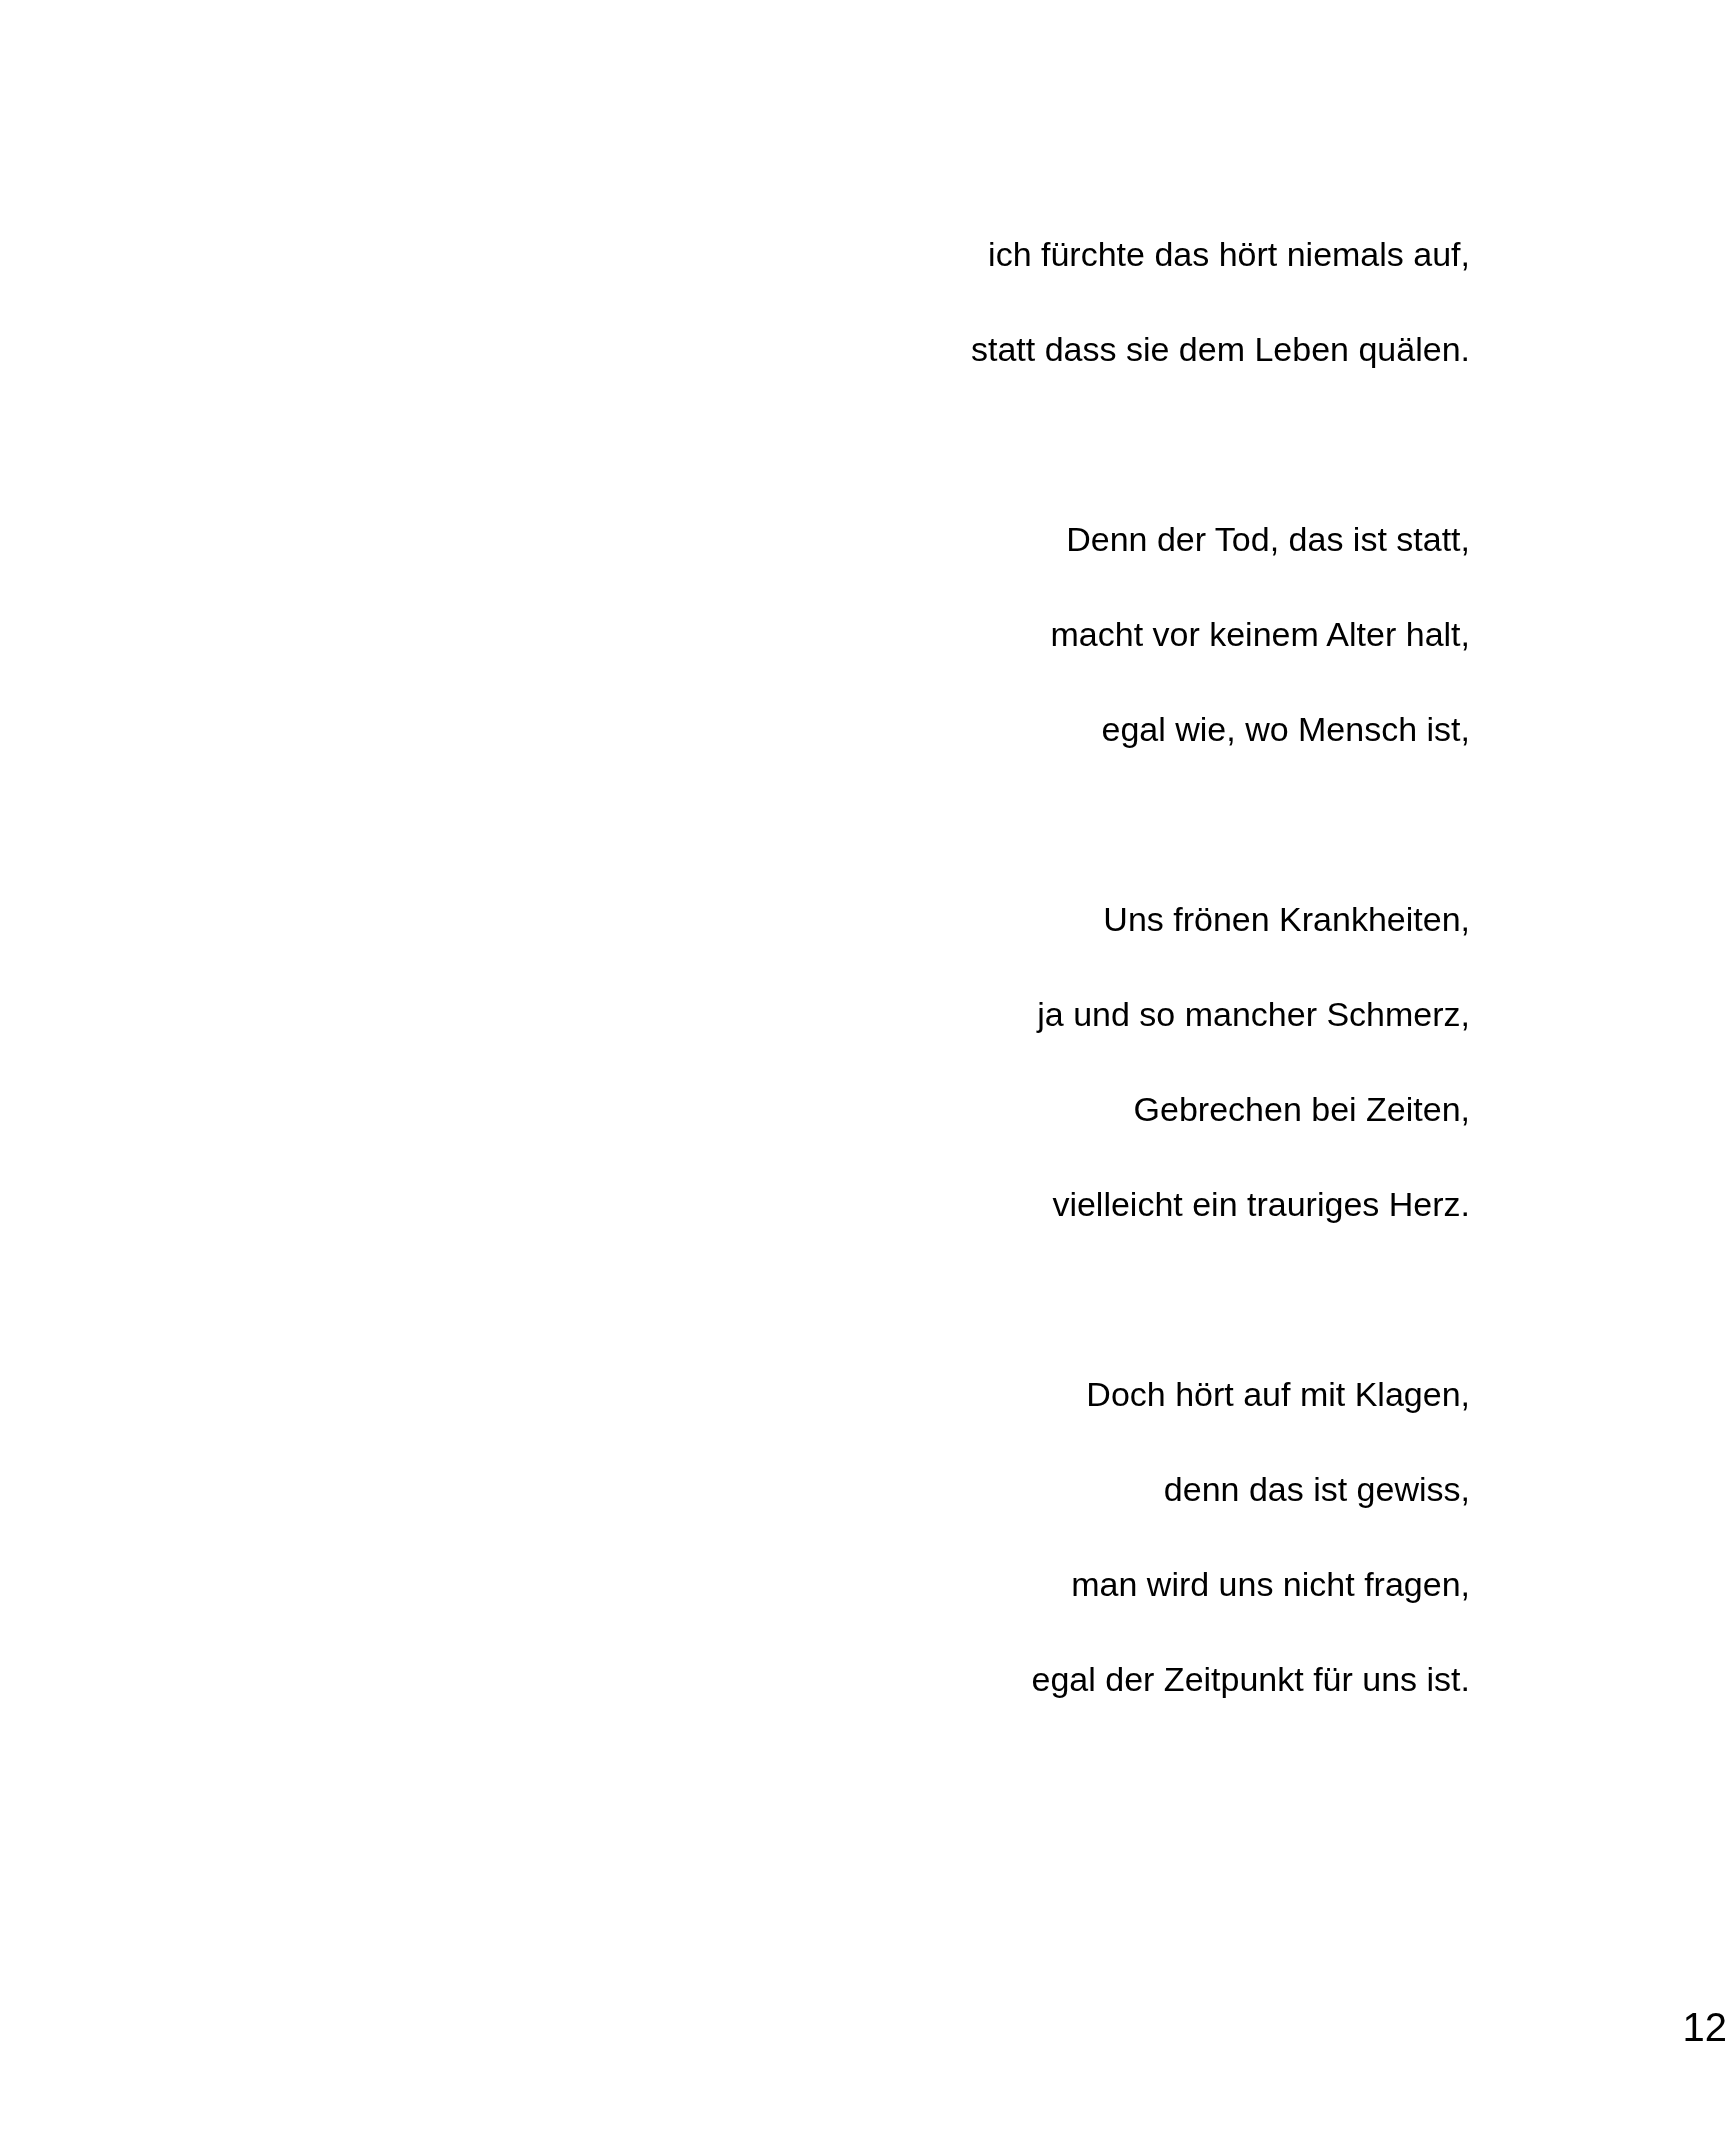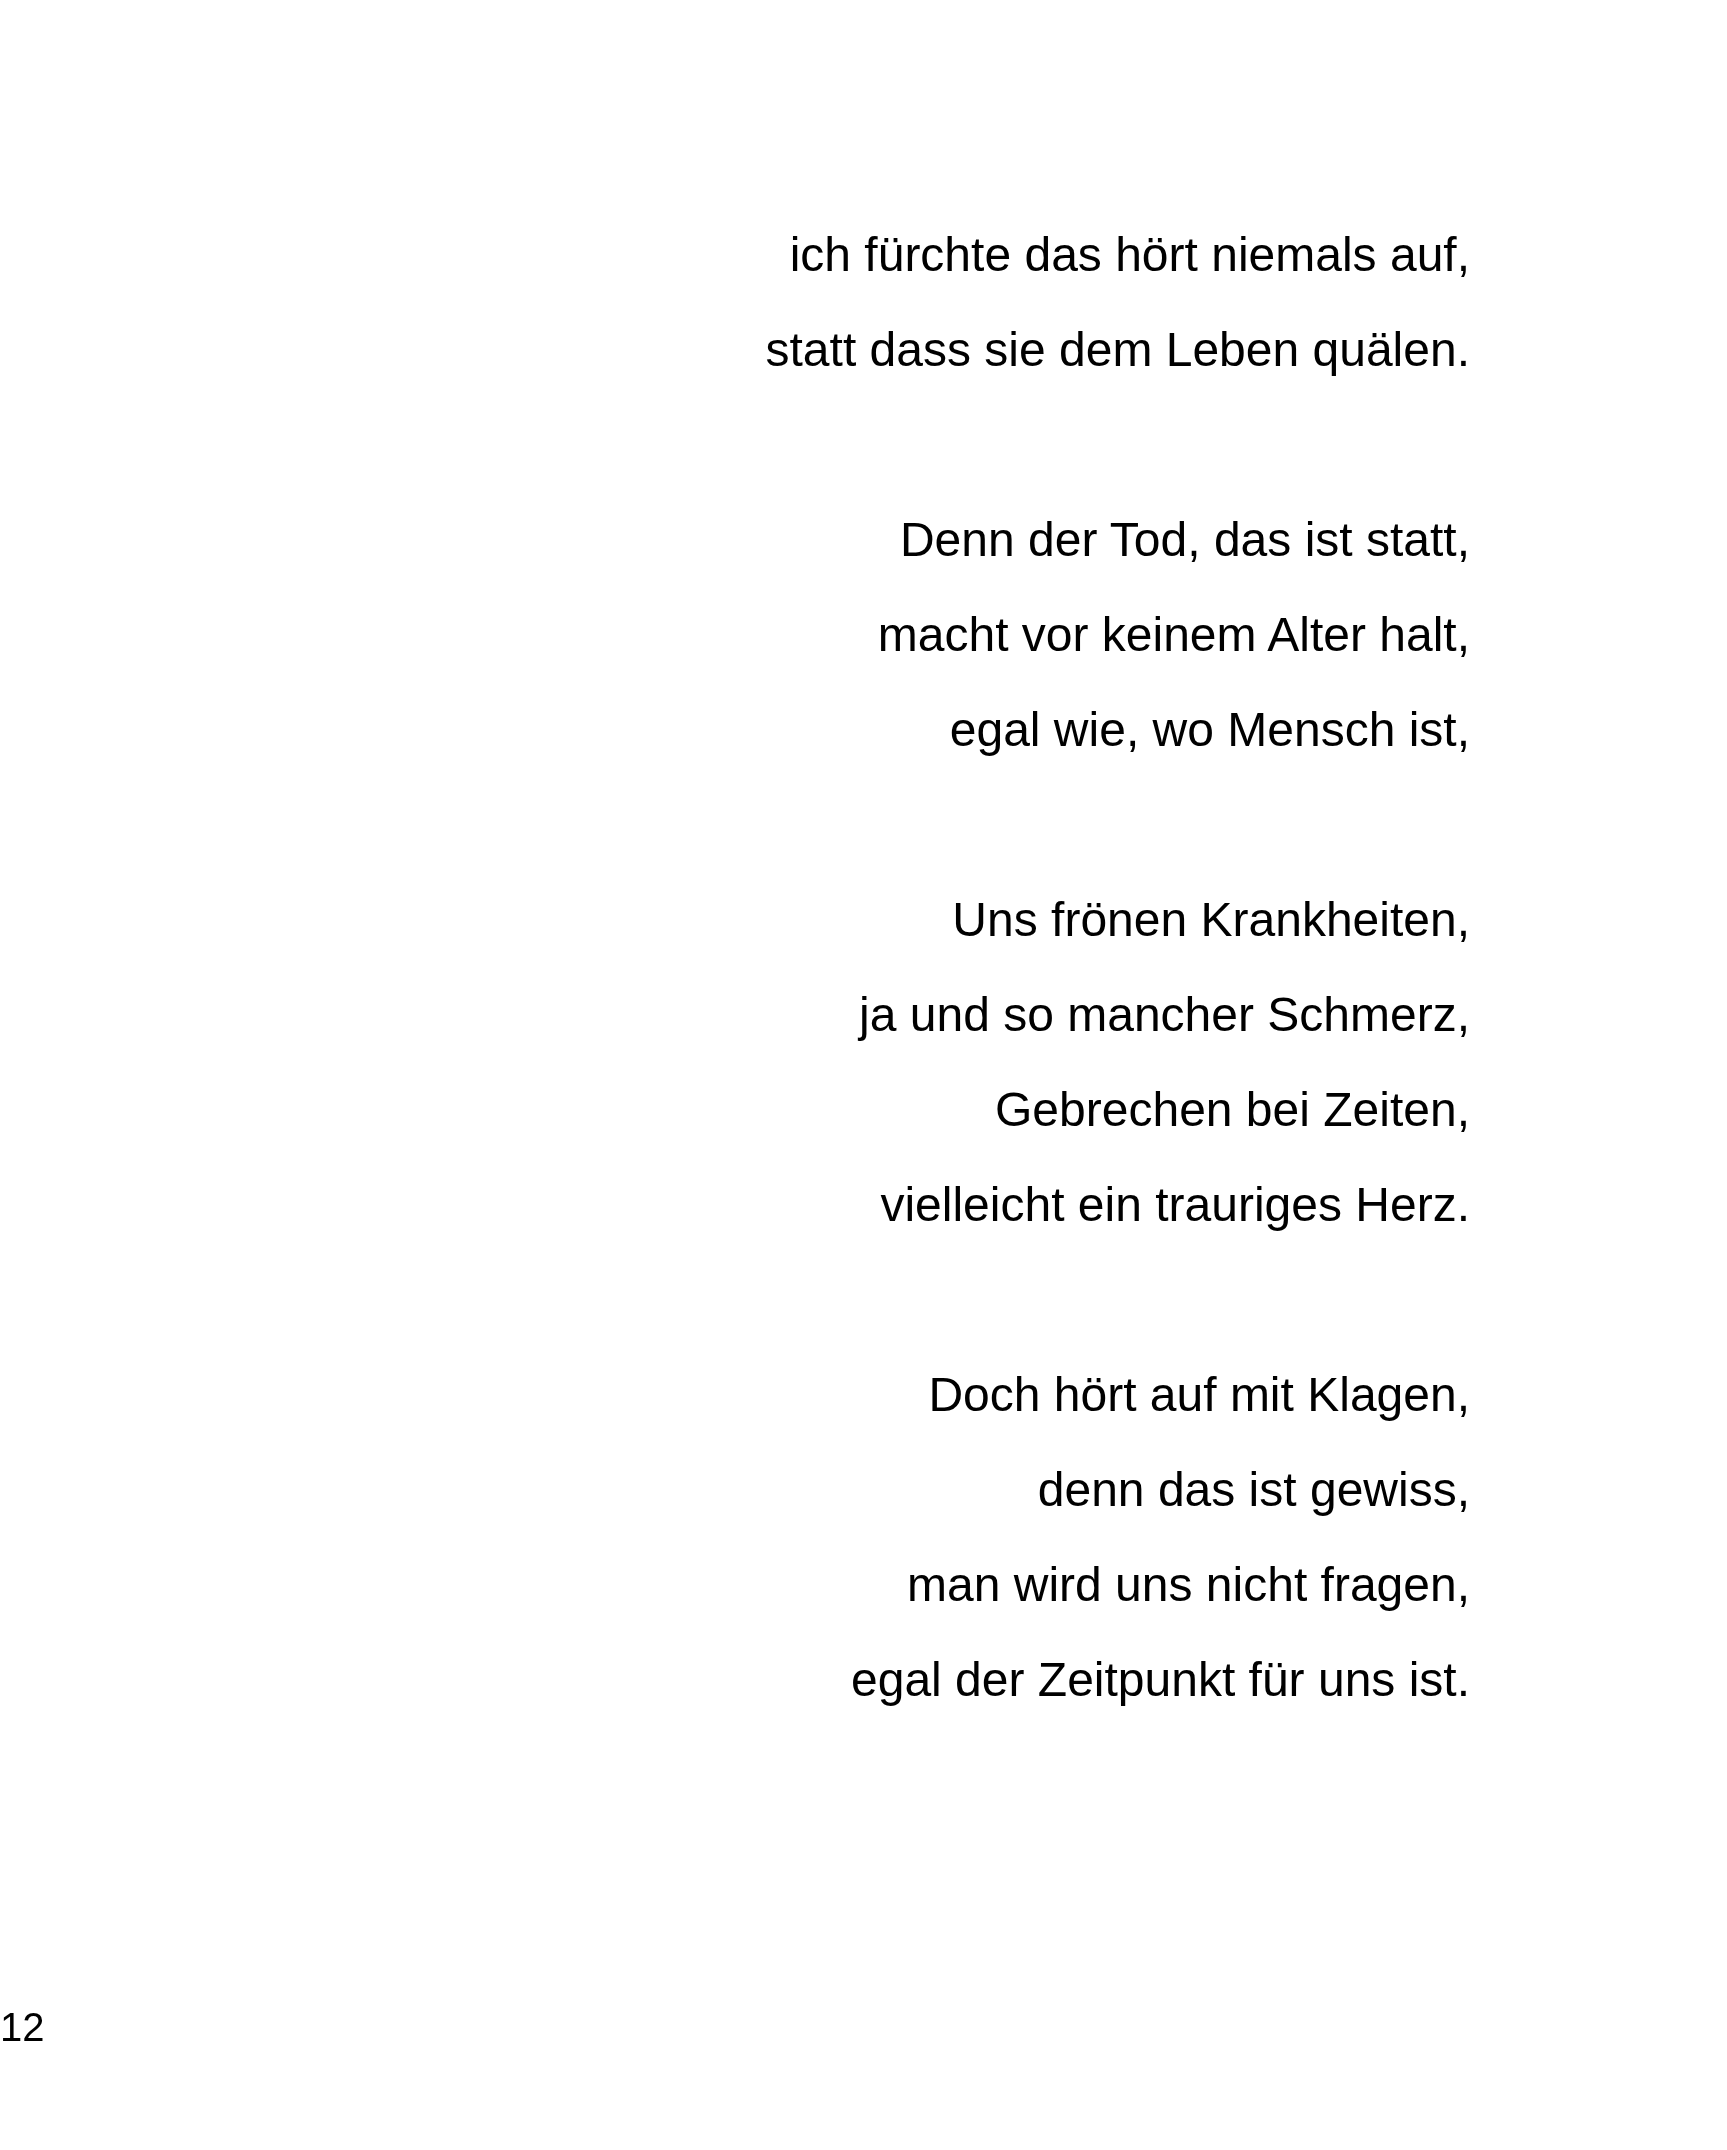--- a/index.html
+++ b/index.html
@@ -14,40 +14,40 @@
     background: #ffffff;
     color: #000000;
     font-family: "Liberation Sans", sans-serif;
     overflow: hidden;
   }
   .poem {
     position: absolute;
     top: 207px;
     right: 257px;
     text-align: right;
-    font-size: 48px;
+    font-size: 34px;
     line-height: 95px;
     font-weight: 400;
     white-space: nowrap;
   }
   .stanza {
     margin: 0 0 95px 0; 
   }
   .stanza:last-child {
     margin-bottom: 0;
   }
   .poem-line {
     height: 95px;
   }
   .page-number {
     position: absolute;
     top: 1999px;
     left: 0;
     width: 100%;
-    text-align: left;
+    text-align: right;
     font-size: 40px;
     line-height: 56px;
     font-weight: 400;
   }
 </style>
 </head>
 <body>
 
 <div class="page">
 

